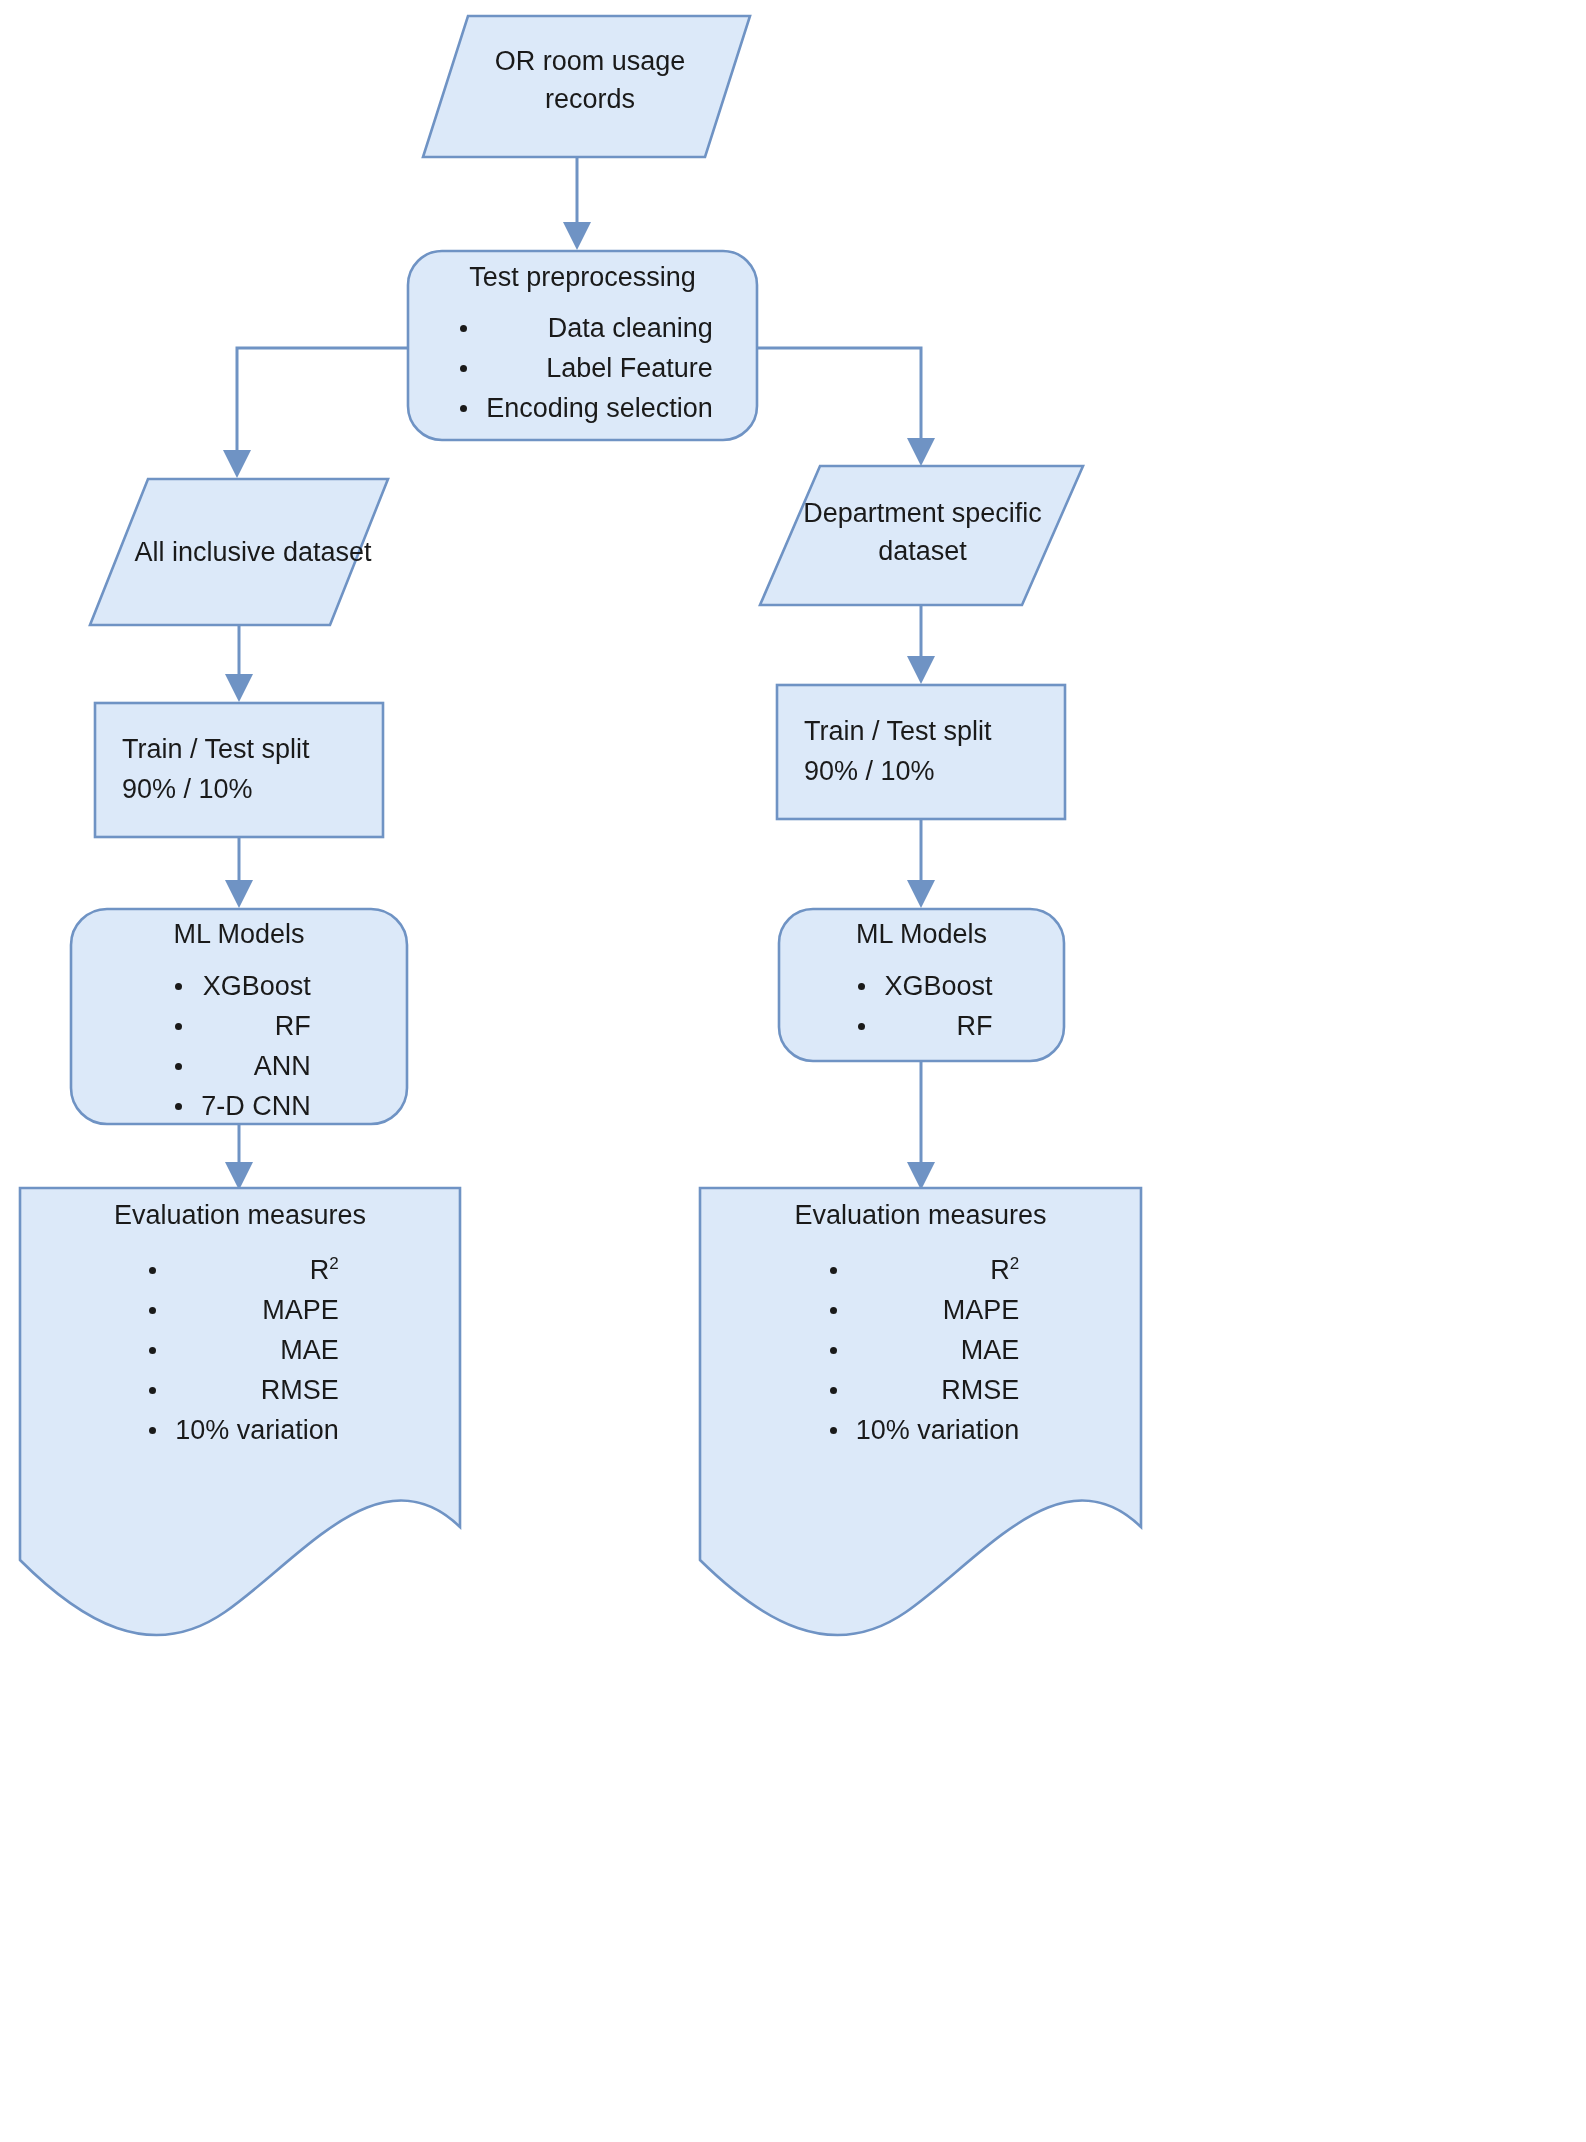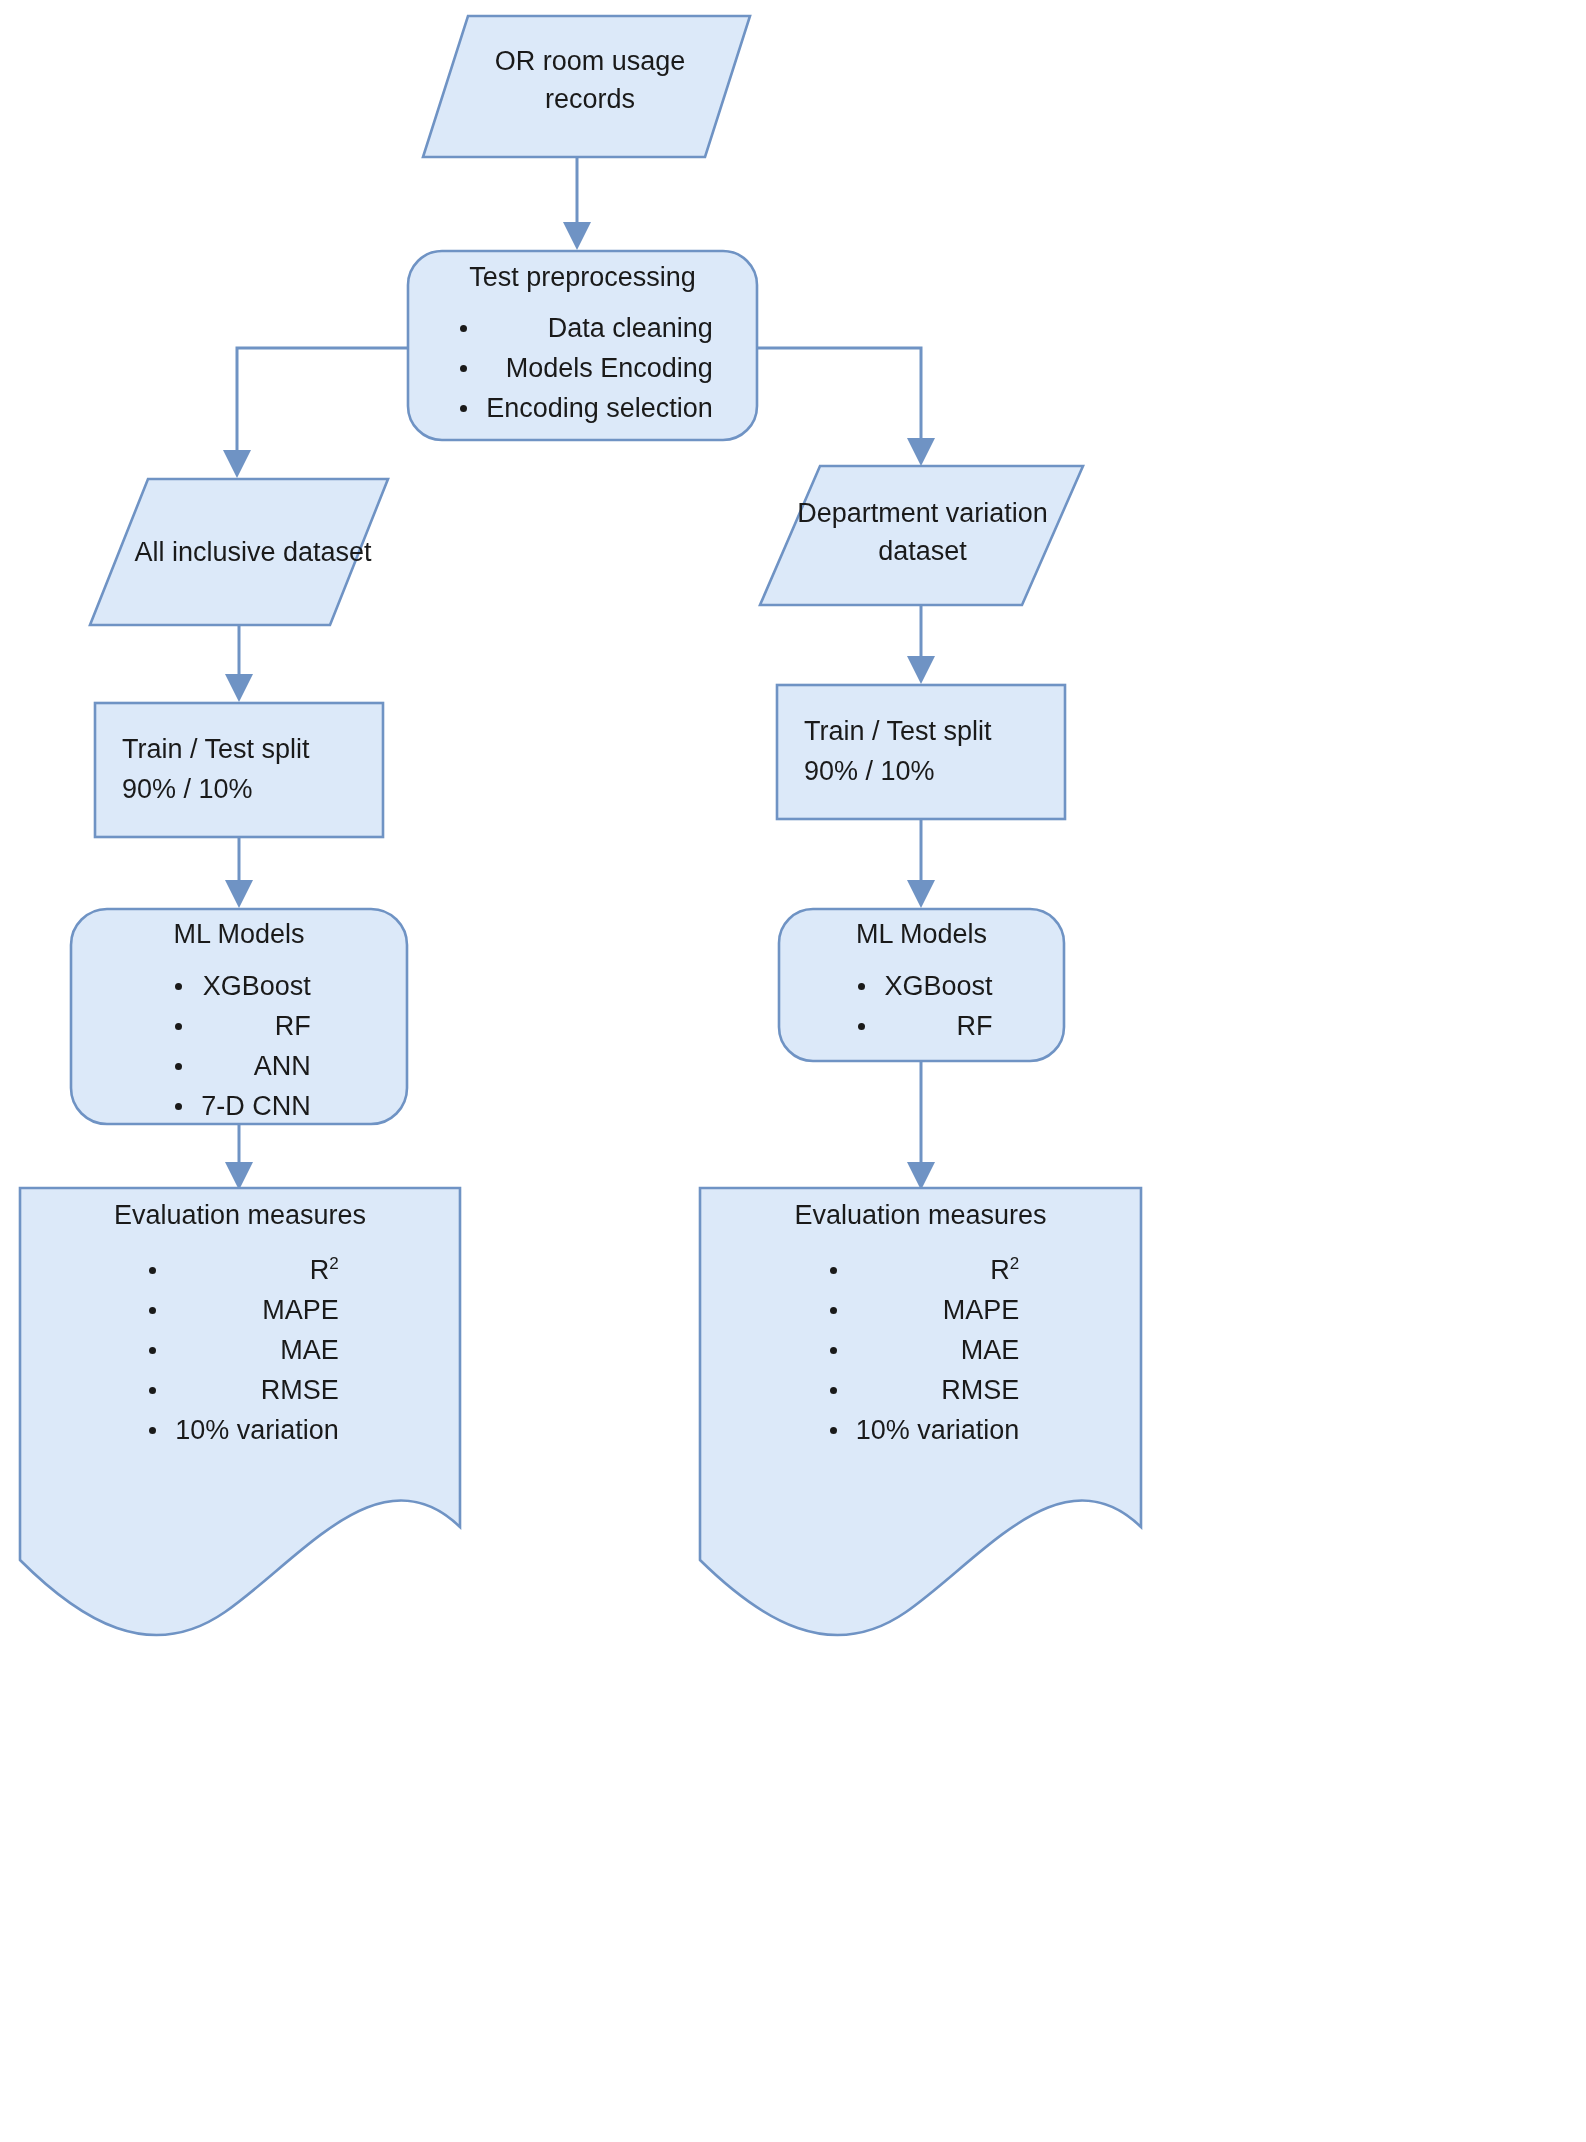--- a/index.html
+++ b/index.html
@@ -165,28 +165,28 @@
 
   <div id="text-layer">
 
     <div class="node-text node-title" style="left:440px; top:42px; width:300px;">OR room usage
 records</div>
 
     <div class="node-text node-title" style="left:408px; top:258px; width:349px;">Test preprocessing</div>
     <div class="node-text bullets-wrap" style="left:408px; top:308px; width:349px;">
       <ul class="node-bullets">
         <li>Data cleaning</li>
-        <li>Models Encoding</li>
+        <li>Label Feature</li>
         <li>Encoding selection</li>
       </ul>
     </div>
 
     <div class="node-text node-title" style="left:108px; top:533px; width:290px;">All inclusive dataset</div>
 
-    <div class="node-text node-title" style="left:780px; top:494px; width:285px;">Department variation
+    <div class="node-text node-title" style="left:780px; top:494px; width:285px;">Department specific
 dataset</div>
 
     <div class="node-text node-lines" style="left:110px; top:729px; width:270px; text-align:left; padding-left:12px;">Train / Test split
 90% / 10%</div>
 
     <div class="node-text node-lines" style="left:792px; top:711px; width:270px; text-align:left; padding-left:12px;">Train / Test split
 90% / 10%</div>
 
     <div class="node-text node-title" style="left:71px; top:915px; width:336px;">ML Models</div>
     <div class="node-text bullets-wrap" style="left:71px; top:966px; width:336px;">

